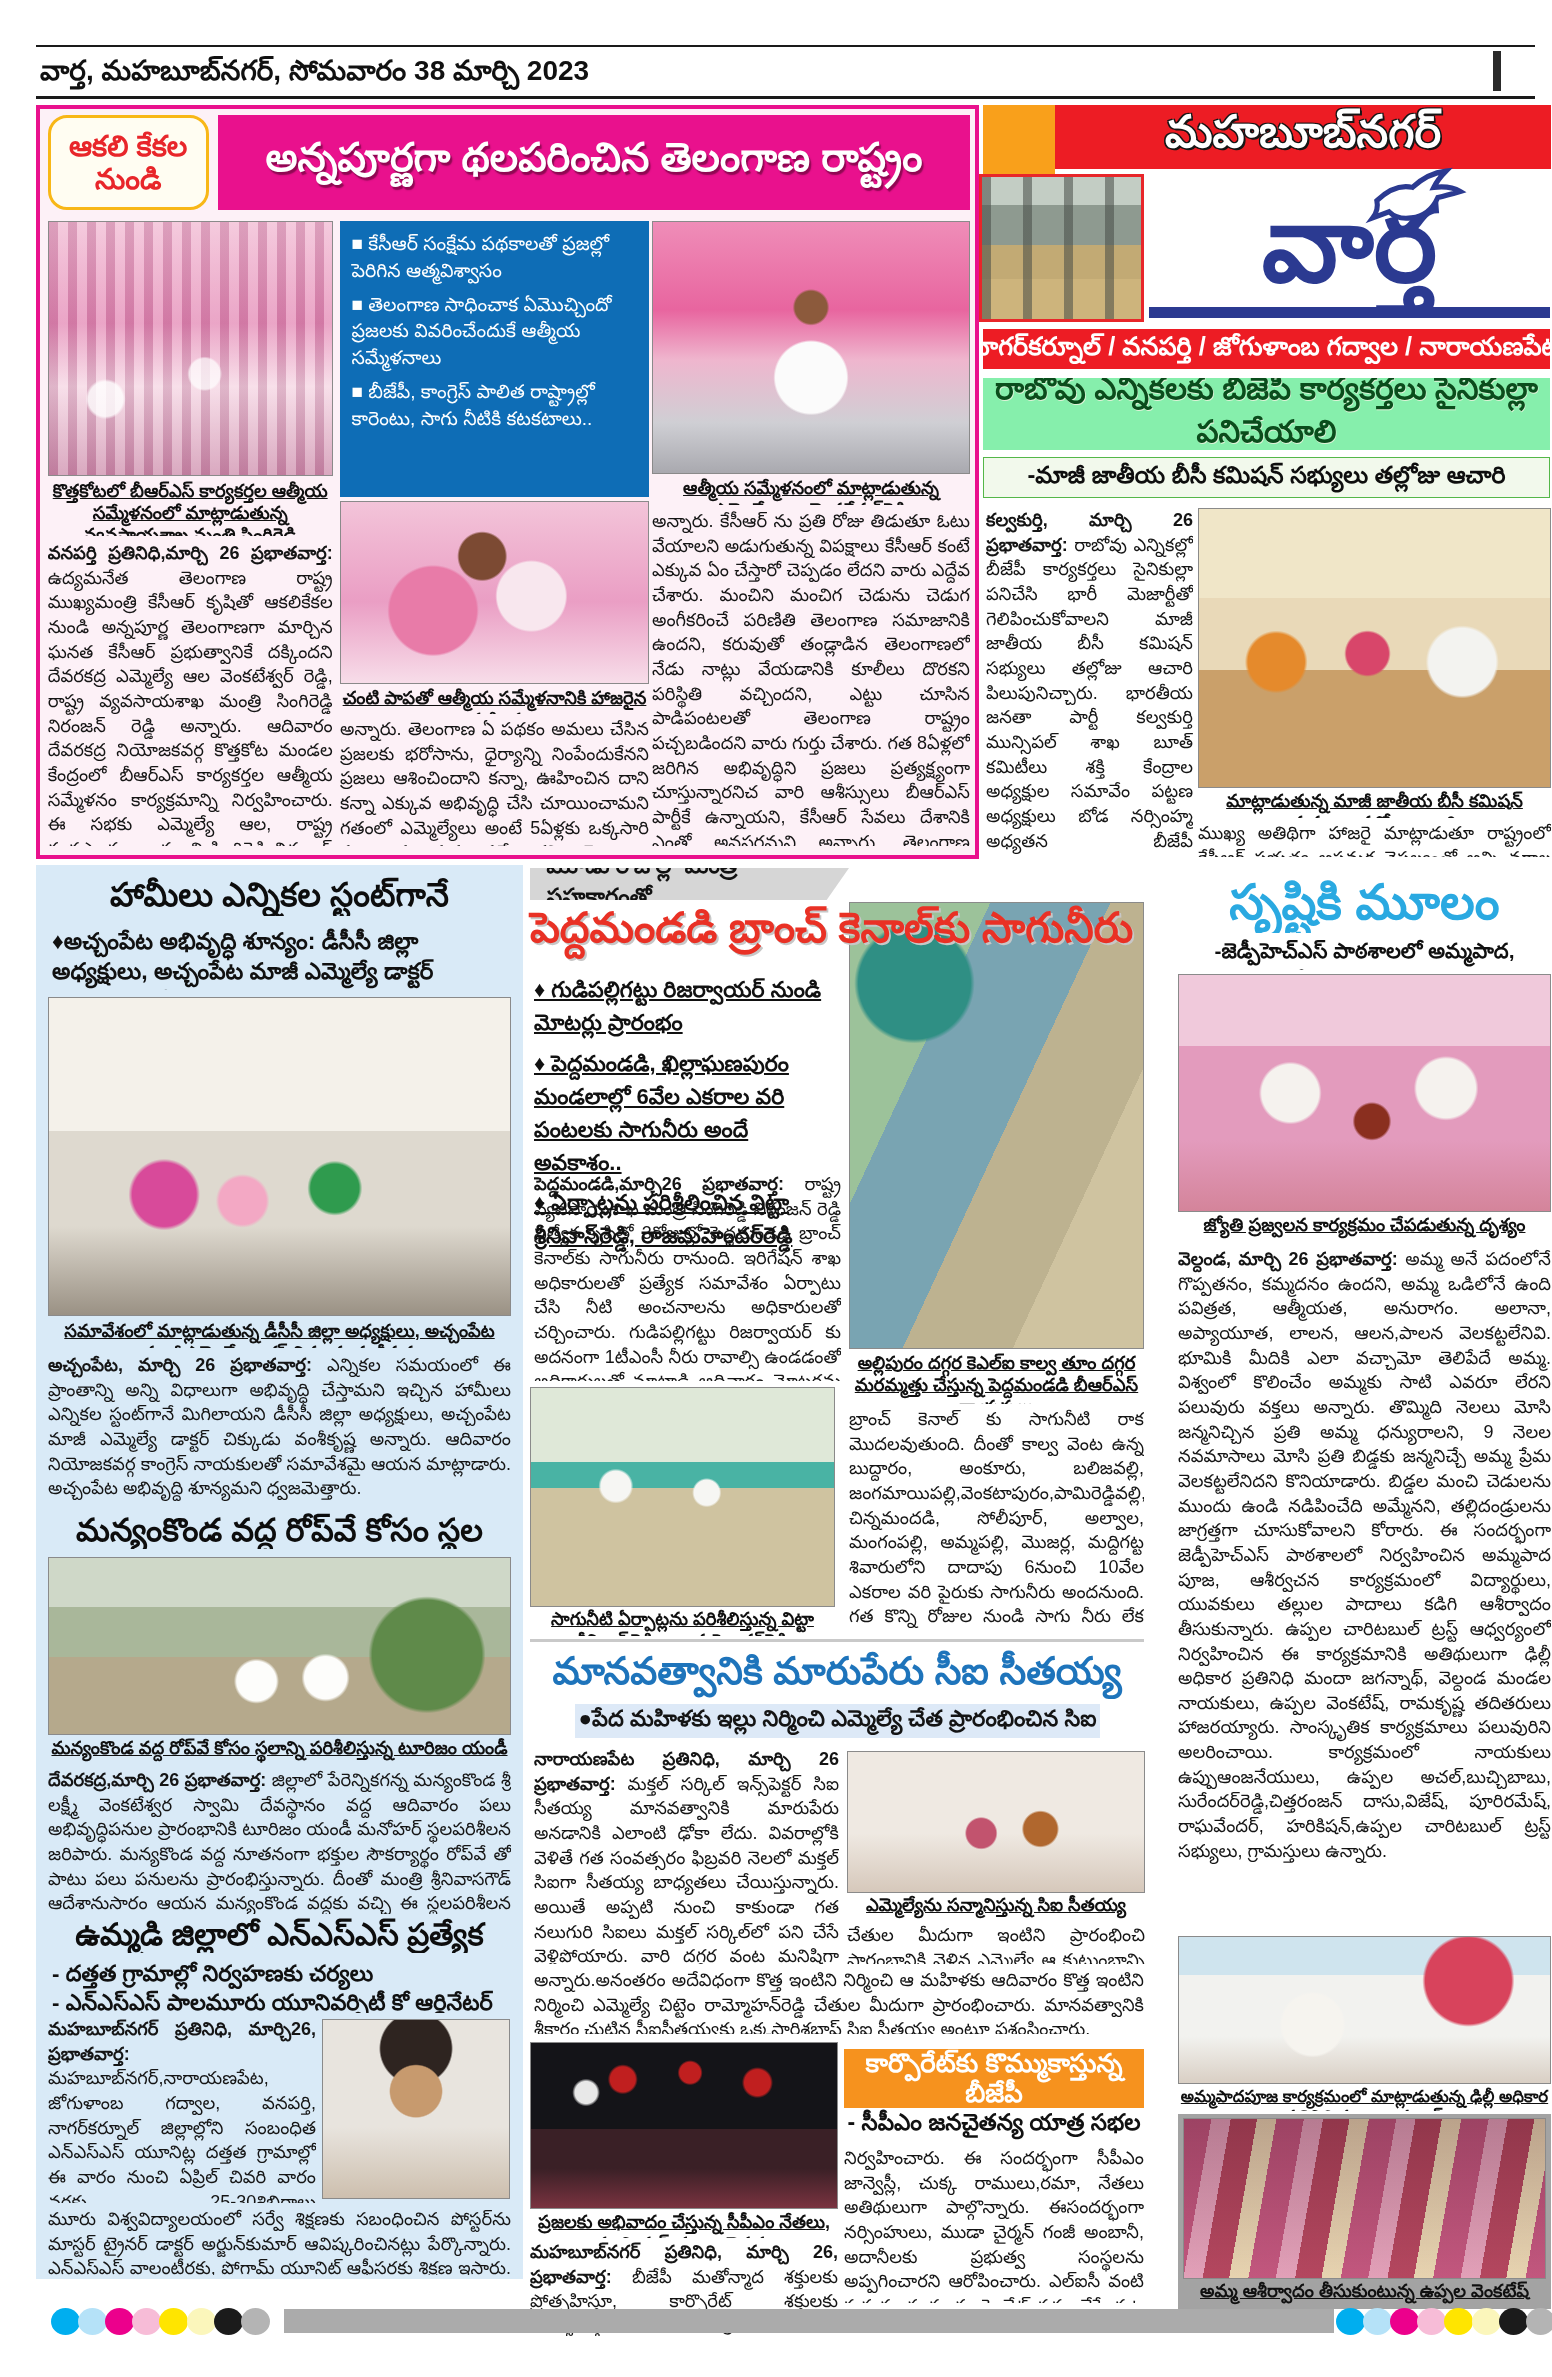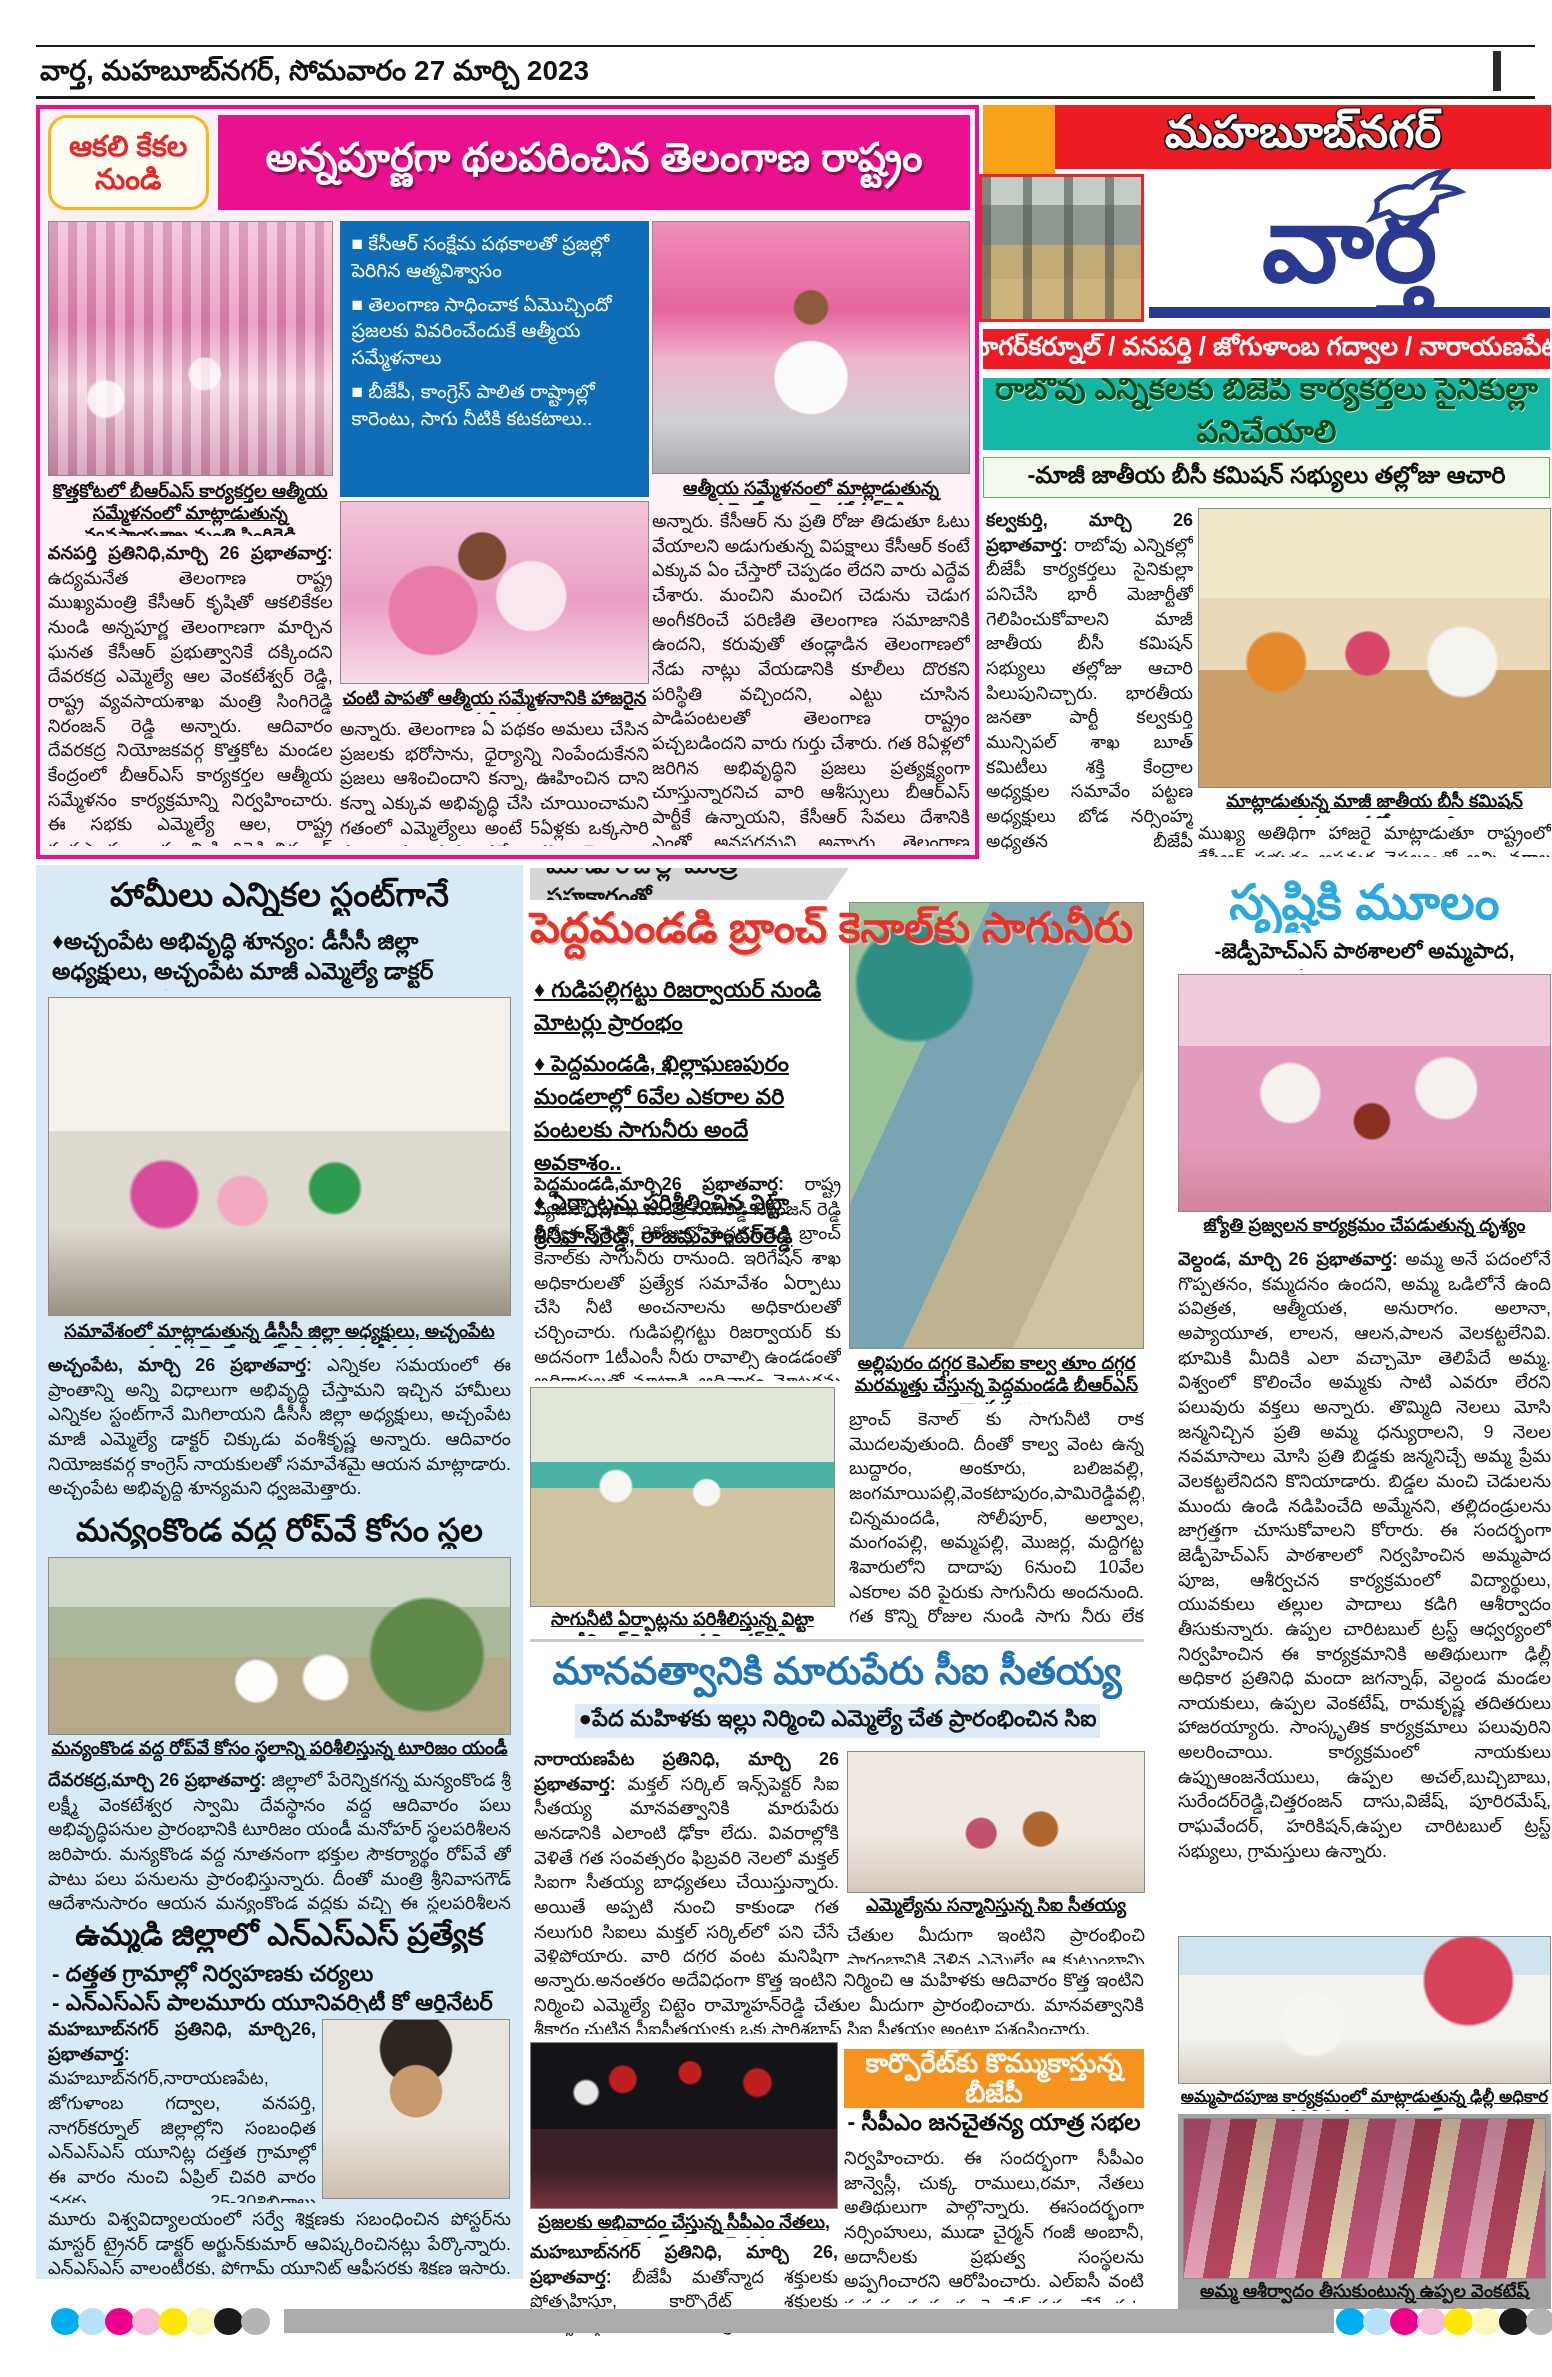--- a/index.html
+++ b/index.html
@@ -34,21 +34,21 @@
   .district { background:#ed1c24; color:#fff; font-weight:bold; font-size:45px; display:flex;
               align-items:center; justify-content:center;
               text-shadow:1.9px 1.9px 0 #161616,-1.3px -1.3px 0 #161616,1.3px -1.3px 0 #161616,-1.3px 1.3px 0 #161616; }
   .damph { border:3.2px solid #e8262a; }
   .logo { color:#2b3a91; font-weight:bold; font-size:107px; line-height:1; text-align:center; }
   .logobar { background:#2b3a91; }
   .cities { background:#ed1c24; color:#fff; font-weight:bold; font-size:25.5px; display:flex;
             align-items:center; justify-content:center; white-space:nowrap; overflow:hidden; }
 
   
-  .ghead { background:#14b8a6; color:#0a4d1c; font-weight:bold; font-size:31px; display:flex;
+  .ghead { background:#86efac; color:#0a4d1c; font-weight:bold; font-size:31px; display:flex;
            align-items:center; justify-content:center; text-align:center;
            text-shadow:0.6px 0.6px 0 #dff2d8; overflow:hidden; }
   .gsub  { background:#f2f9ec; border:1.9px solid #54b748; color:#0e0e0e; font-weight:bold;
            font-size:23.6px; display:flex; align-items:center; justify-content:center; overflow:hidden; }
 
   
   .bluepanel { background:#d9eaf7; }
   .blkhead { font-weight:bold; color:#0d0d0d; text-align:center; overflow:hidden; }
   .bullets { font-weight:bold; font-size:23px; line-height:1.3; color:#111; overflow:hidden; }
 
@@ -143,21 +143,21 @@
   .ph-crowd { background:
       repeating-linear-gradient(100deg,#c2577e 0 27px,#e2a0b8 27px 46px,#b4475f 46px 72px,#e7d3b0 72px 91px),
       linear-gradient(180deg,rgba(60,20,40,.25),rgba(255,255,255,.08)); background-blend-mode:multiply; }
 </style>
 </head>
 <body>
 
 <div class="page">
 
   <div class="abs rule" style="left:36px;top:45px;width:1499px;height:1.9px;"></div>
-  <div class="abs dateline" style="left:40px;top:55px;">వార్త, మహబూబ్‌నగర్, సోమవారం 27 మార్చి 2023</div>
+  <div class="abs dateline" style="left:40px;top:55px;">వార్త, మహబూబ్‌నగర్, సోమవారం 38 మార్చి 2023</div>
   <div class="abs pagenum" style="left:1493px;top:51px;width:8.3px;height:40px;"></div>
   <div class="abs rule" style="left:36px;top:96px;width:1499px;height:2.6px;"></div>
 
   <div class="abs a1" style="left:36px;top:105px;width:943px;height:754px;">
     <div class="abs badge" style="left:7.7px;top:6.4px;width:161px;height:95px;">ఆకలి కేకల నుండి</div>
     <div class="abs a1head" style="left:178px;top:6.4px;width:752px;height:95px;">అన్నపూర్ణగా థలపరించిన తెలంగాణ రాష్ట్రం</div>
 
     <div class="abs photo ph-meet-pink" style="left:7.7px;top:112px;width:285px;height:255px;"></div>
     <div class="abs cap" style="left:7.7px;top:372px;width:285px;height:55px;">కొత్తకోటలో బీఆర్ఎస్ కార్యకర్తల ఆత్మీయ సమ్మేళనంలో మాట్లాడుతున్న వ్యవసాయశాఖ మంత్రి సింగిరెడ్డి నిరంజన్‌రెడ్డి</div>
     <div class="abs body" style="left:7.7px;top:432px;width:285px;height:305px;"><b>వనపర్తి ప్రతినిధి,మార్చి 26 ప్రభాతవార్త:</b> <span>ఉద్యమనేత తెలంగాణ రాష్ట్ర ముఖ్యమంత్రి కేసీఆర్ కృషితో ఆకలికేకల నుండి అన్నపూర్ణ తెలంగాణగా మార్చిన ఘనత కేసీఆర్ ప్రభుత్వానికే దక్కిందని దేవరకద్ర ఎమ్మెల్యే ఆల వెంకటేశ్వర్ రెడ్డి, రాష్ట్ర వ్యవసాయశాఖ మంత్రి సింగిరెడ్డి నిరంజన్ రెడ్డి అన్నారు. ఆదివారం దేవరకద్ర నియోజకవర్గ కొత్తకోట మండల కేంద్రంలో బీఆర్ఎస్ కార్యకర్తల ఆత్మీయ సమ్మేళనం కార్యక్రమాన్ని నిర్వహించారు. ఈ సభకు ఎమ్మెల్యే ఆల, రాష్ట్ర వ్యవసాయశాఖ మంత్రి సింగిరెడ్డి నిరంజన్ రెడ్డి ముఖ్య అతిథులుగా హాజరై కార్యకర్తలను ఉద్దేశిస్తూ ప్రసంగిస్తూ రాష్ట్రంలో కేసీఆర్ అమలు చేస్తున్న అభివృద్ధి, సంక్షేమ పథకాల్లో తెలంగాణ ప్రజలకు ఆత్మవిశ్వాసం పెరిగిందని, తెలంగాణ రాష్ట్రం సాధించాక ఏ అభివృద్ధి సాధించామో ప్రజలకు వివరించేందుకు ఆత్మీయ సమ్మేళన సభలు నిర్వహిస్తున్నట్లు వారు పేర్కొన్నారు. తెలంగాణ రైతాంగం పండించిన వరి ధాన్యాన్ని కొనడానికి కేంద్ర ప్రభుత్వానికి చేతకాక చేతులెత్తేసిందని వారు మండిపడ్డారు. బీజేపీ, కాంగ్రెస్ పాలిత రాష్ట్రాల్లో కరెంటు, సాగు నీటికి అక్కడి రైతాంగం ఎన్నో ఇబ్బందులకు గురి అవుతుందని వారు పేర్కొన్నారు. ఆసరా తో వృద్ధులకు, రైతుబంధు,రైతు భీమాతో రైతాంగానికి,కల్యాణలక్ష్మీ, షాదీముబారక్ తో ఆడబిడ్డలకు, కేసీఆర్ కిట్, అమ్ముడి తో గర్భవతులకు, సన్నబియ్యం అన్నంతో గురుకుల పాఠశాలల విద్యార్థులకు ముఖ్యమంత్రి కేసీఆర్ పై ఆత్మవిశ్వాసం పెరిగిందని</span></div>

